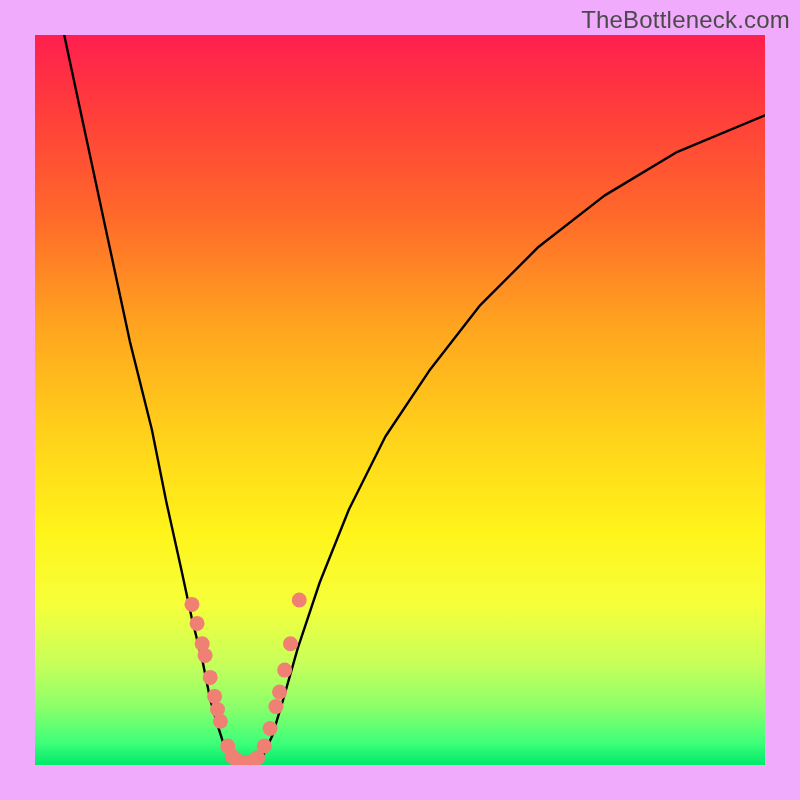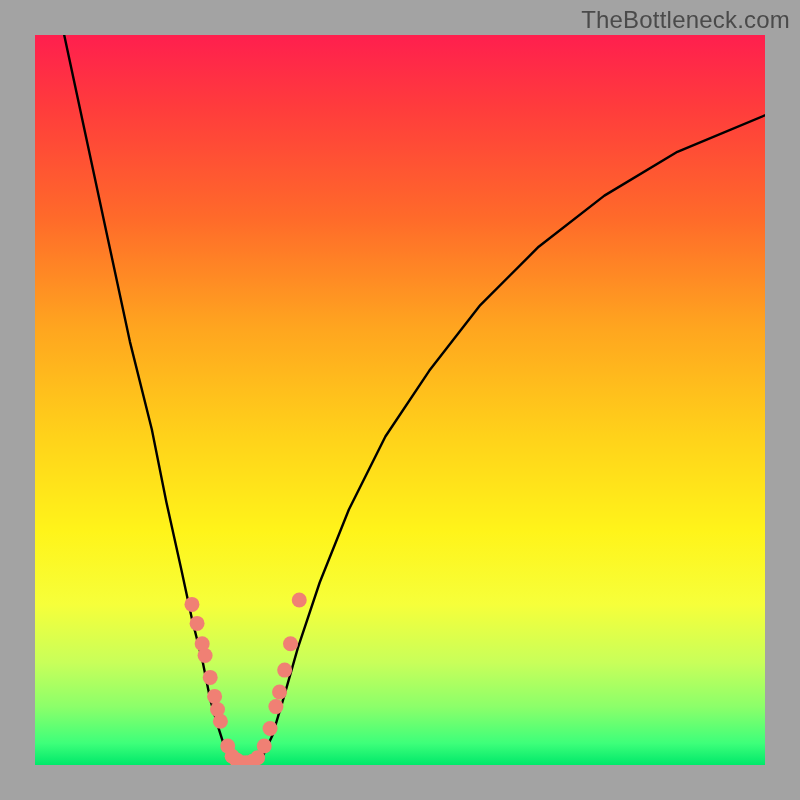--- a/index.html
+++ b/index.html
@@ -8,21 +8,21 @@
     width: 800px;
     height: 800px;
     overflow: hidden;
     background: #000;
     font-family: Arial, Helvetica, sans-serif;
   }
   .frame {
     position: relative;
     width: 800px;
     height: 800px;
-    background: #a3a3a3;
+    background: #f0abfc;
   }
   .plot {
     position: absolute;
     left: 35px;
     top: 35px;
     width: 730px;
     height: 730px;
     background: linear-gradient(to bottom,
       #ff1f4e 0%,
       #ff3c3c 10%,

